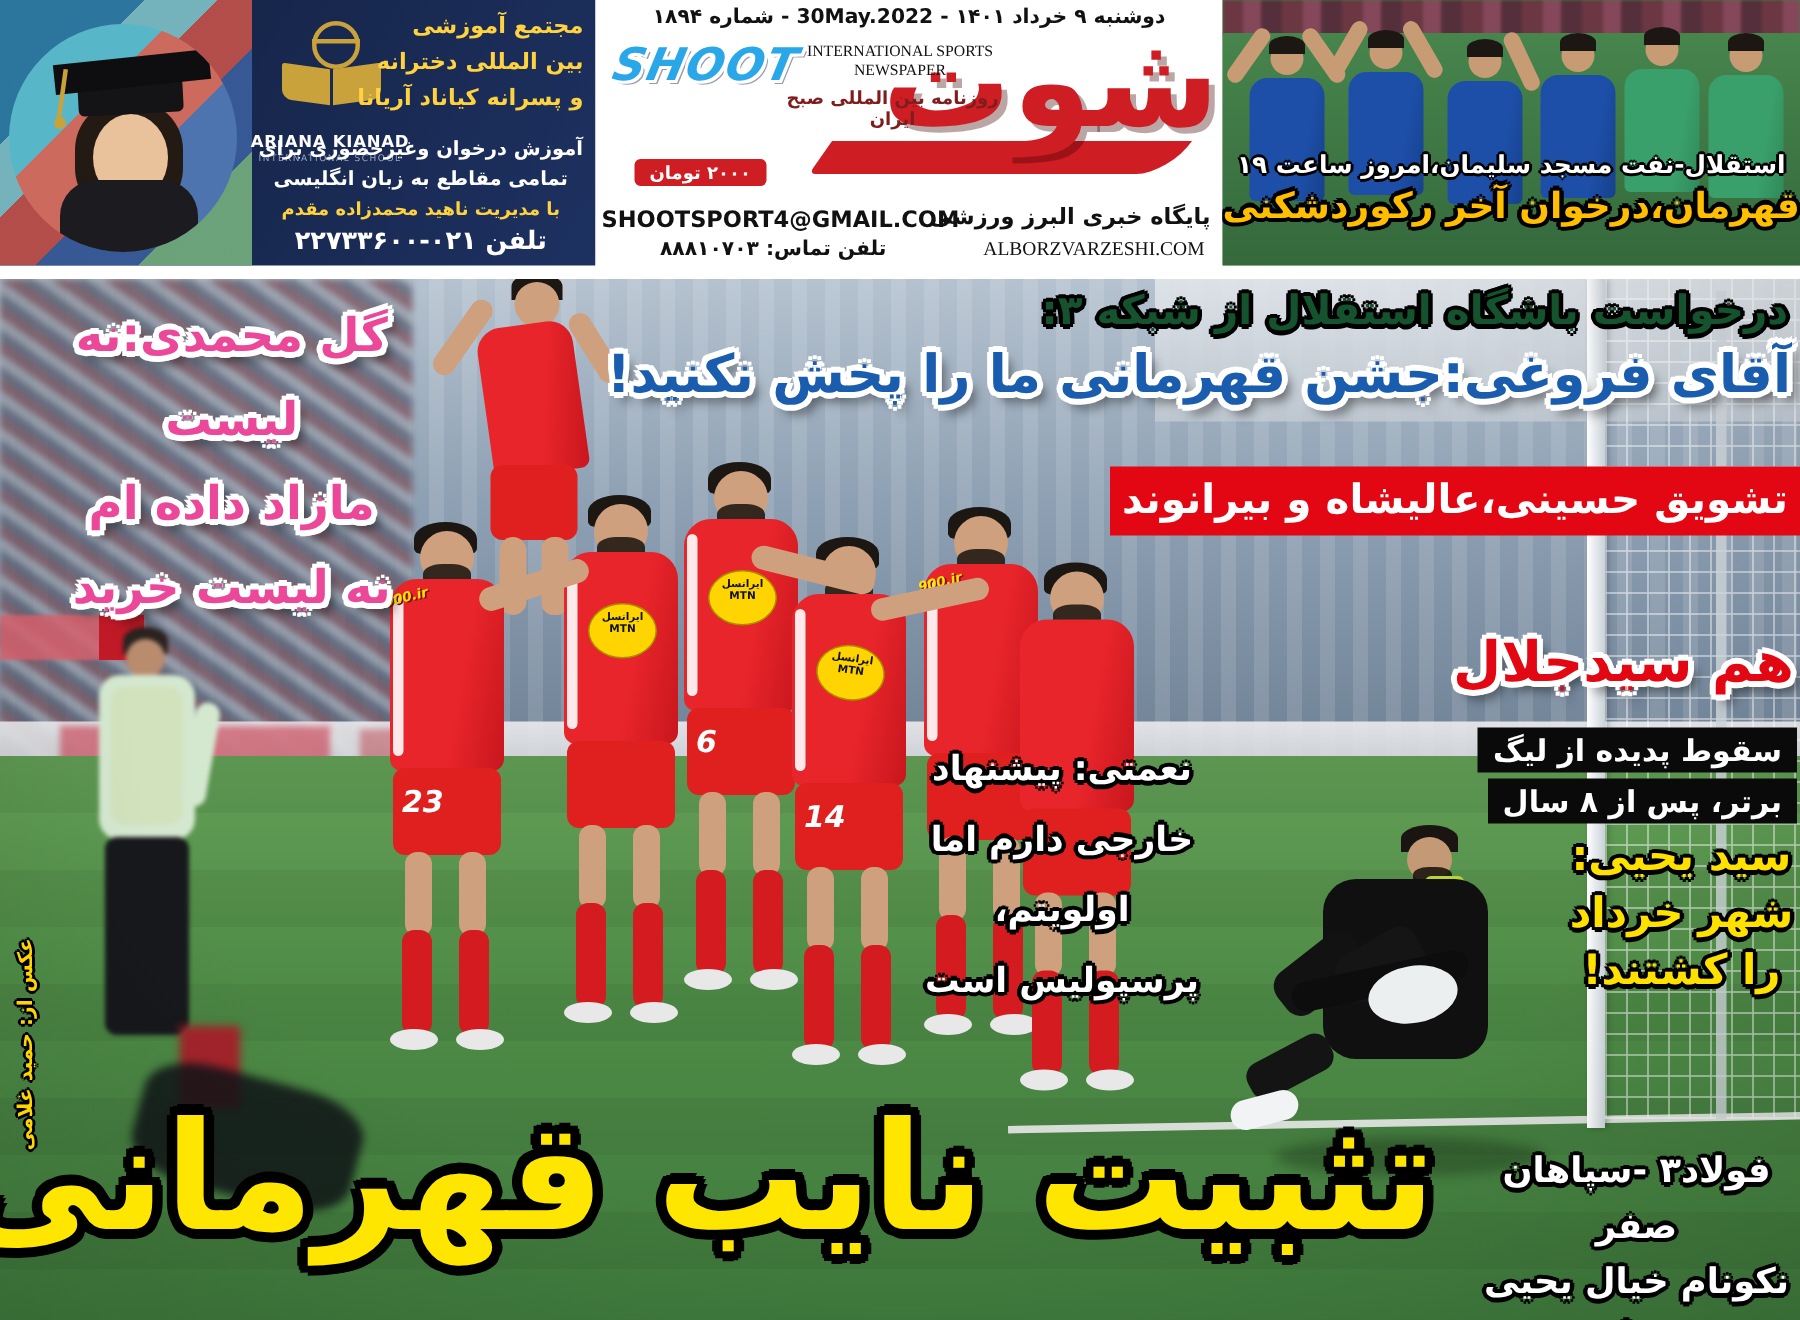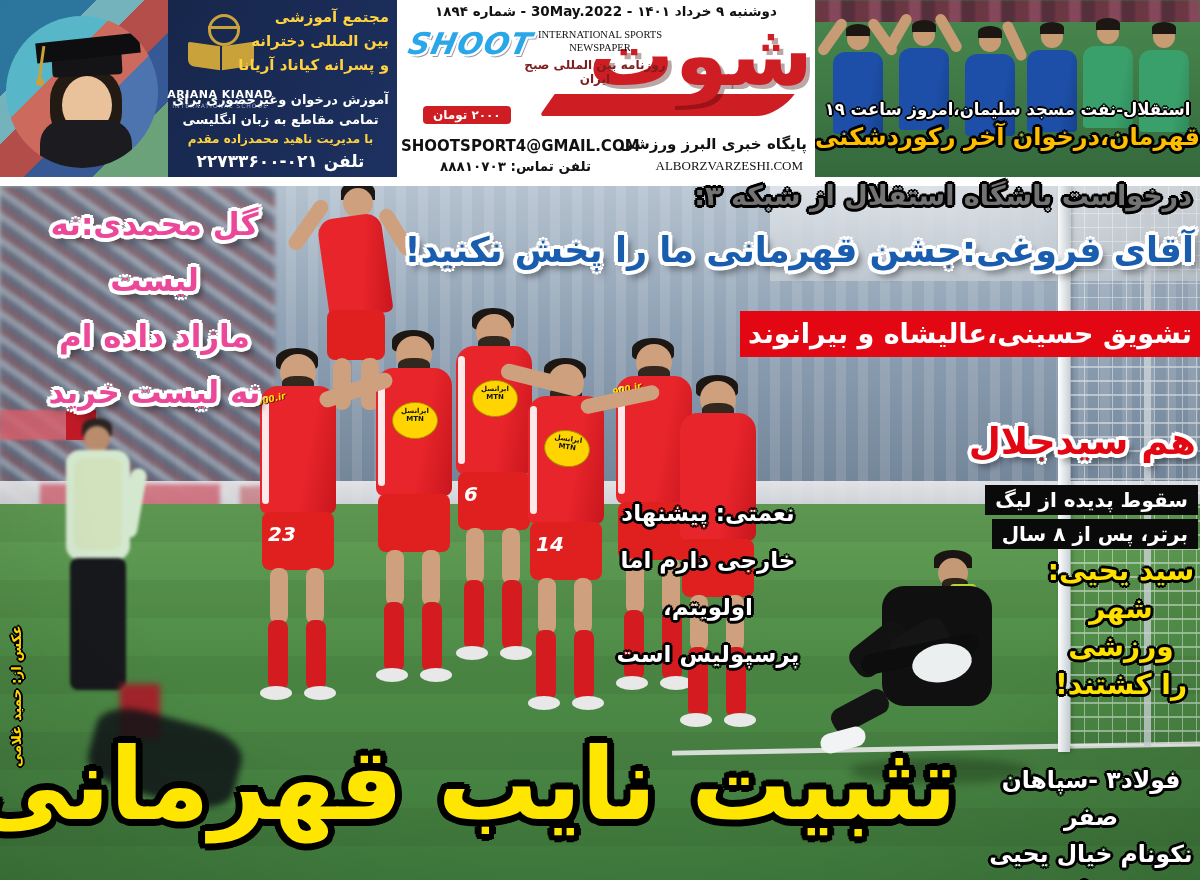--- a/index.html
+++ b/index.html
@@ -117,21 +117,21 @@
   .pl .lg2{left:54px;top:214px;width:18px;height:56px;background:#cfa07e;border-radius:8px;}
   .pl .sk1{left:16px;top:266px;width:20px;height:70px;background:#d41c20;border-radius:8px;}
   .pl .sk2{left:54px;top:266px;width:20px;height:70px;background:#d41c20;border-radius:8px;}
   .pl .sho1{left:8px;top:332px;width:32px;height:14px;background:#e8e8e8;border-radius:50%;}
   .pl .sho2{left:52px;top:332px;width:32px;height:14px;background:#e8e8e8;border-radius:50%;}
   .arm-skin{position:absolute;background:#cfa07e;border-radius:10px;}
   
   .gk{left:820px;top:362px;width:250px;height:250px;}
   .gk div{position:absolute;}
   
-  .kicker{right:8px;top:180px;font-size:27px;color:#737373;}
+  .kicker{right:8px;top:192px;font-size:27px;color:#14532d;}
   .foroughi{right:6px;top:230px;font-size:35px;color:#1a5dae;}
   .redbar{right:0;top:311px;width:460px;height:46px;background:#e30613;color:#fff;font-size:27px;line-height:46px;}
   .darvish1{right:4px;top:362px;font-size:37px;color:#e30613;}
   .darvish2{right:4px;top:420px;font-size:37px;color:#e30613;}
   .gol{left:12px;top:196px;width:285px;font-size:31px;line-height:56px;color:#ec4899;}
   .nemati{left:608px;top:490px;width:200px;font-size:23px;line-height:47px;color:#fff;}
   .padideh{right:2px;top:485px;direction:rtl;}
   .padideh div{background:#0a0a0a;color:#fff;font-size:20px;font-weight:bold;padding:3px 10px;width:fit-content;margin:0 0 4px auto;}
   .abbasi{right:4px;top:552px;width:150px;font-size:28px;line-height:38px;color:#ffe100;}
   .foolad{right:0;top:762px;width:218px;font-size:23.5px;line-height:37px;color:#fff;}
@@ -415,21 +415,21 @@
     <div class="ob">اولویتم، پرسپولیس است</div>
   </div>
 
   <div class="abs padideh">
     <div>سقوط پدیده از لیگ</div>
     <div>برتر، پس از ۸ سال</div>
   </div>
 
   <div class="abs abbasi b rtl ctr">
     <div class="ob">سید یحیی:</div>
-    <div class="ob">شهر ورزشی</div>
+    <div class="ob">شهر خرداد</div>
     <div class="ob">را کشتند!</div>
   </div>
 
   <div class="abs foolad b rtl ctr">
     <div class="ob">فولاد۳ -سپاهان صفر</div>
     <div class="ob">نکونام خیال یحیی را</div>
 
   </div>
 
   <div class="abs bighead b rtl ctr obx">تثبیت نایب قهرمانی</div>

